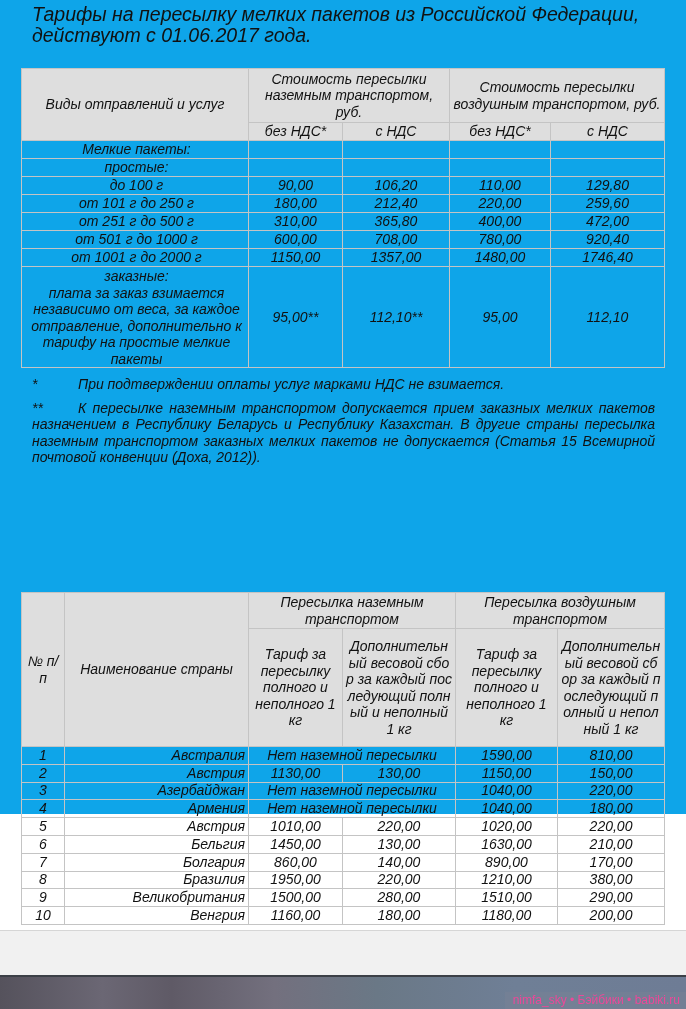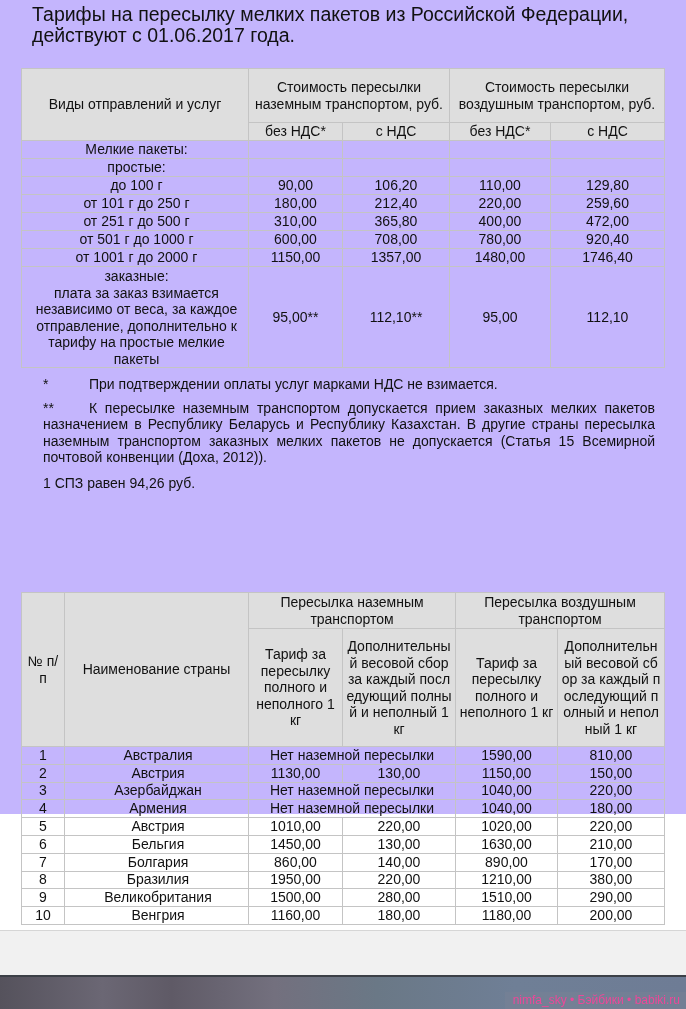--- a/index.html
+++ b/index.html
@@ -1,21 +1,21 @@
 <!DOCTYPE html>
 <html><head>
 <meta charset="utf-8">
 <style>
   html, body { margin: 0; padding: 0; }
   body {
     width: 686px; height: 1009px; overflow: hidden; position: relative;
     background: #ffffff; color: #111;
     font-family: "Liberation Sans", sans-serif;
   }
-  .page { position: absolute; left: 0; top: 0; width: 686px; height: 814px; background: #c4b5fd; }
+  .page { position: absolute; left: 0; top: 0; width: 686px; height: 814px; background: #0ea5e9; font-style: italic; }
   .title {
     position: absolute; left: 32px; top: 4px; width: 630px;
     font-size: 19.5px; line-height: 21px; color: #111;
   }
   .title2 {
     position: absolute; left: 32px; top: 524px; width: 630px;
     font-size: 18px; line-height: 22px; color: #111;
   }
   table { border-collapse: collapse; position: absolute; table-layout: fixed; }
   td, th {
@@ -25,23 +25,23 @@
   th { background: #dedede; text-align: center; line-height: 16.5px; }
   .t1 { left: 21px; top: 68px; width: 643px; }
   .t1 td { height: 17px; line-height: 15px; }
   .t1 td.num { text-align: center; }
   .t1 td.lbl { text-align: center; padding-left: 6px; }
   .t1 td.wrap { white-space: normal; line-height: 16.5px; vertical-align: top; padding-top: 1px; height: 98px; margin-left: 48px; }
   .t2 { left: 21px; top: 592px; width: 643px; }
   .t2 th { white-space: normal; }
   .t2 td { height: 16.8px; line-height: 15px; }
   .t2 td.num { text-align: center; }
-  .t2 td.lbl { text-align: center; padding-left: 6px; }
+  .t2 td.lbl { text-align: right; padding-left: 6px; }
   .notes { position: absolute; left: 32px; top: 376px; width: 623px; font-size: 14px; line-height: 16.5px; }
-  .note { margin: 0 0 7px 11px; text-align: justify; }
+  .note { margin: 0 0 7px 0; text-align: justify; }
   .note .mark { display: inline-block; width: 46px; }
   .spz { margin-top: 9px; }
   .gray-band { position: absolute; left: 0; top: 930px; width: 686px; height: 45px; background: #f1f1f1; border-top: 1px solid #d6d6d6; }
   .dark-bar {
     position: absolute; left: 0; top: 975px; width: 686px; height: 34px;
     border-top: 2px solid #3c4047;
     background: linear-gradient(90deg, #55525c 0%, #6b6774 15%, #5f5a66 25%, #73707e 40%, #6a7886 55%, #6f7f96 75%, #6e7c95 100%);
   }
   .watermark {
     position: absolute; right: 0; top: 992px; height: 17px; padding: 0 6px 0 8px;
@@ -136,21 +136,20 @@
       </tbody>
   </table>
 
   <div class="notes">
     <p class="note">
       <span class="mark">*</span><span>При подтверждении оплаты услуг марками НДС не взимается.</span>
     </p>
     <p class="note">
       <span class="mark">**</span><span>К пересылке наземным транспортом допускается прием заказных мелких пакетов назначением в Республику Беларусь и Республику Казахстан. В другие страны пересылка наземным транспортом заказных мелких пакетов не допускается (Статья 15 Всемирной почтовой конвенции (Доха, 2012)).</span>
     </p>
-    <p class="note spz">1 СПЗ равен 94,26 руб.</p>
   </div>
 
 
   <table class="t2">
     <colgroup>
       <col style="width:43px">
         <col style="width:184px">
         <col style="width:94px">
         <col style="width:113px">
         <col style="width:102px">

